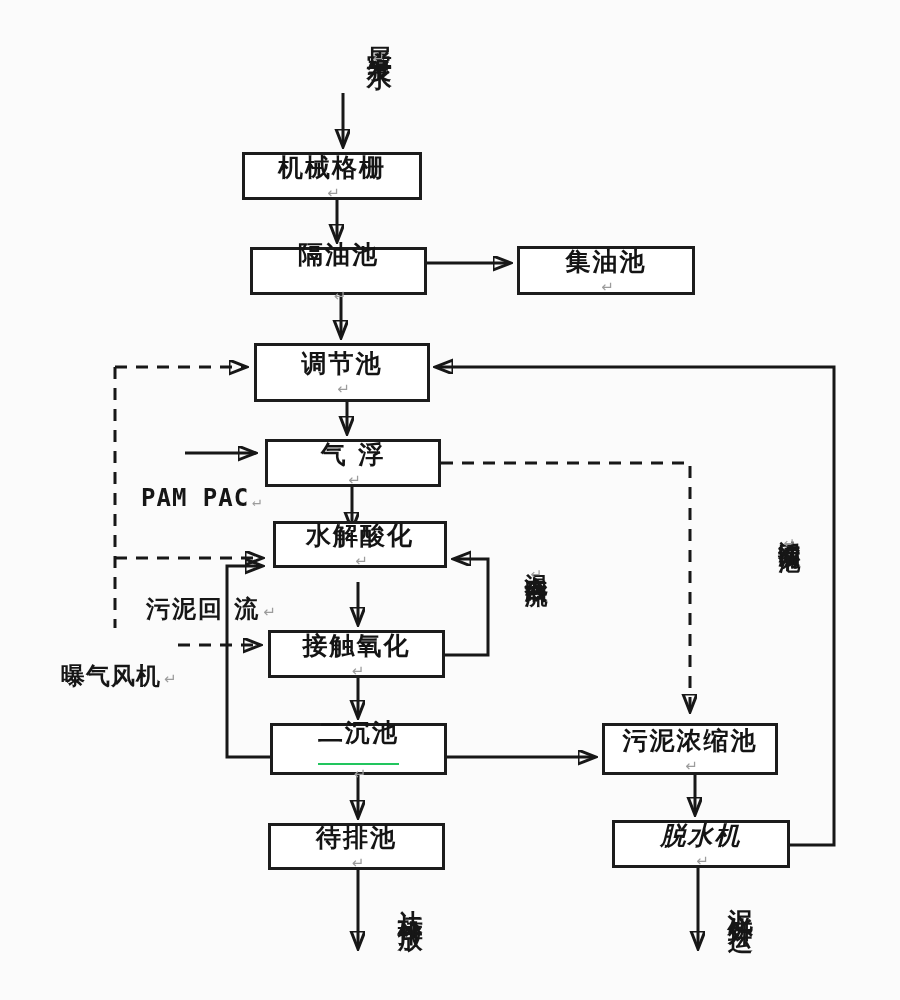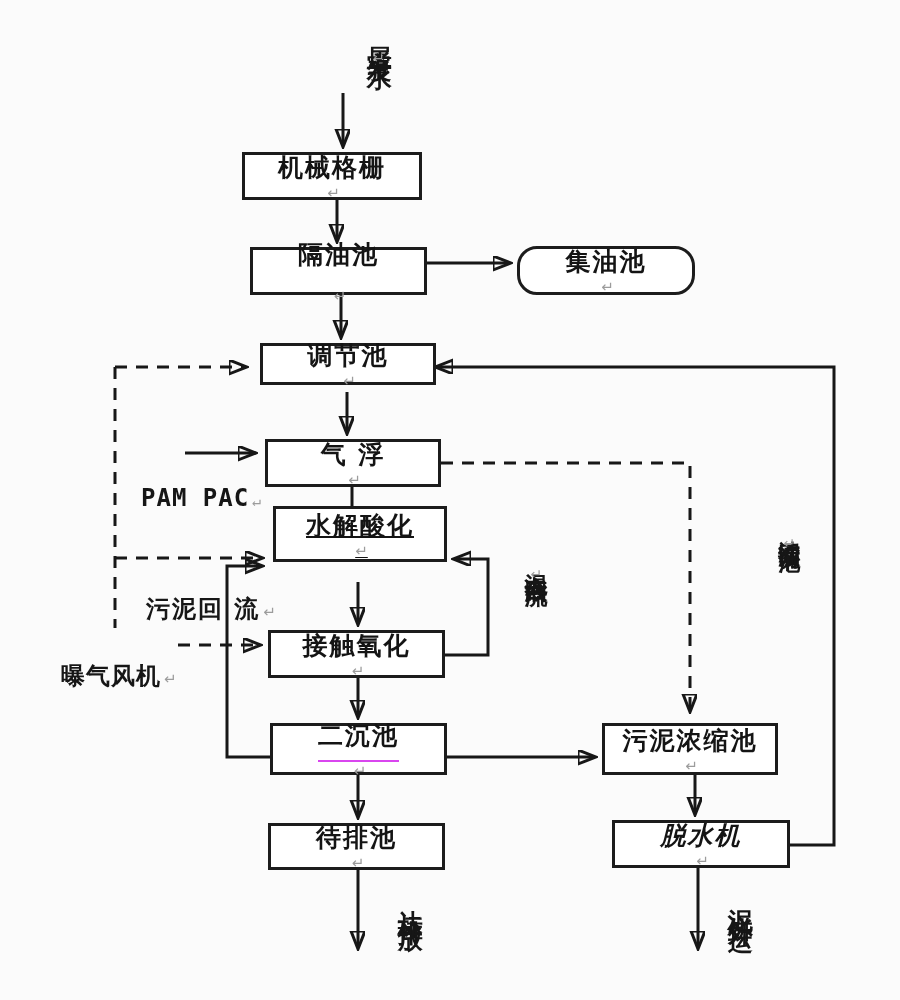--- a/index.html
+++ b/index.html
@@ -21,21 +21,21 @@
   .hlabel{
     position:absolute;font-size:24px;font-weight:600;color:#161616;
     letter-spacing:2px;white-space:nowrap;
   }
   .hlabel.mono{font-family:"DejaVu Sans Mono",monospace;font-weight:700;letter-spacing:1px;}
   .vlabel{
     position:absolute;writing-mode:vertical-rl;text-orientation:upright;
     font-size:23px;font-weight:600;color:#161616;letter-spacing:4px;line-height:1.15;
   }
   .big{font-size:25px;letter-spacing:6px;}
-  .sp-underline{border-bottom:2px solid #d946ef;padding-bottom:8px;}
+  .sp-underline{border-bottom:2px solid #22c55e;padding-bottom:14px;}
 </style>
 </head>
 <body>
 
 <div id="canvas">
 
   <svg id="wires" width="900" height="1000">
     <defs>
       <marker id="ah" markerUnits="userSpaceOnUse" markerWidth="20" markerHeight="16" refX="17" refY="7" orient="auto">
         <path d="M0,0 L18,7 L0,14 Z" fill="#171717" stroke="none"></path>
@@ -70,33 +70,33 @@
   </div>
 
   <div class="node" style="left:242px;top:152px;width:180px;height:48px;">
     <span>机械格栅</span>
       <span class="mark">↵</span>
   </div>
   <div class="node" style="left:250px;top:247px;width:177px;height:48px;gap:16px;">
     <span>隔油池</span>
       <span class="mark">↵</span>
   </div>
-  <div class="node" style="left:517px;top:246px;width:178px;height:49px;border-radius:20px;">
+  <div class="node" style="left:517px;top:246px;width:178px;height:49px;">
     <span>集油池</span>
       <span class="mark">↵</span>
   </div>
-  <div class="node" style="left:254px;top:343px;width:176px;height:42px;margin-left:6px;">
+  <div class="node" style="left:254px;top:343px;width:176px;height:59px;">
     <span>调节池</span>
       <span class="mark">↵</span>
   </div>
   <div class="node" style="left:265px;top:439px;width:176px;height:48px;">
     <span>气 浮</span>
       <span class="mark">↵</span>
   </div>
-  <div class="node" style="left:273px;top:506px;width:174px;height:56px;text-decoration:underline;">
+  <div class="node" style="left:273px;top:521px;width:174px;height:47px;">
     <span>水解酸化</span>
       <span class="mark">↵</span>
   </div>
   <div class="node" style="left:268px;top:630px;width:177px;height:48px;">
     <span>接触氧化</span>
       <span class="mark">↵</span>
   </div>
   <div class="node" style="left:270px;top:723px;width:177px;height:52px;">
     <span class="sp-underline">二沉池</span>
       <span class="mark">↵</span>

